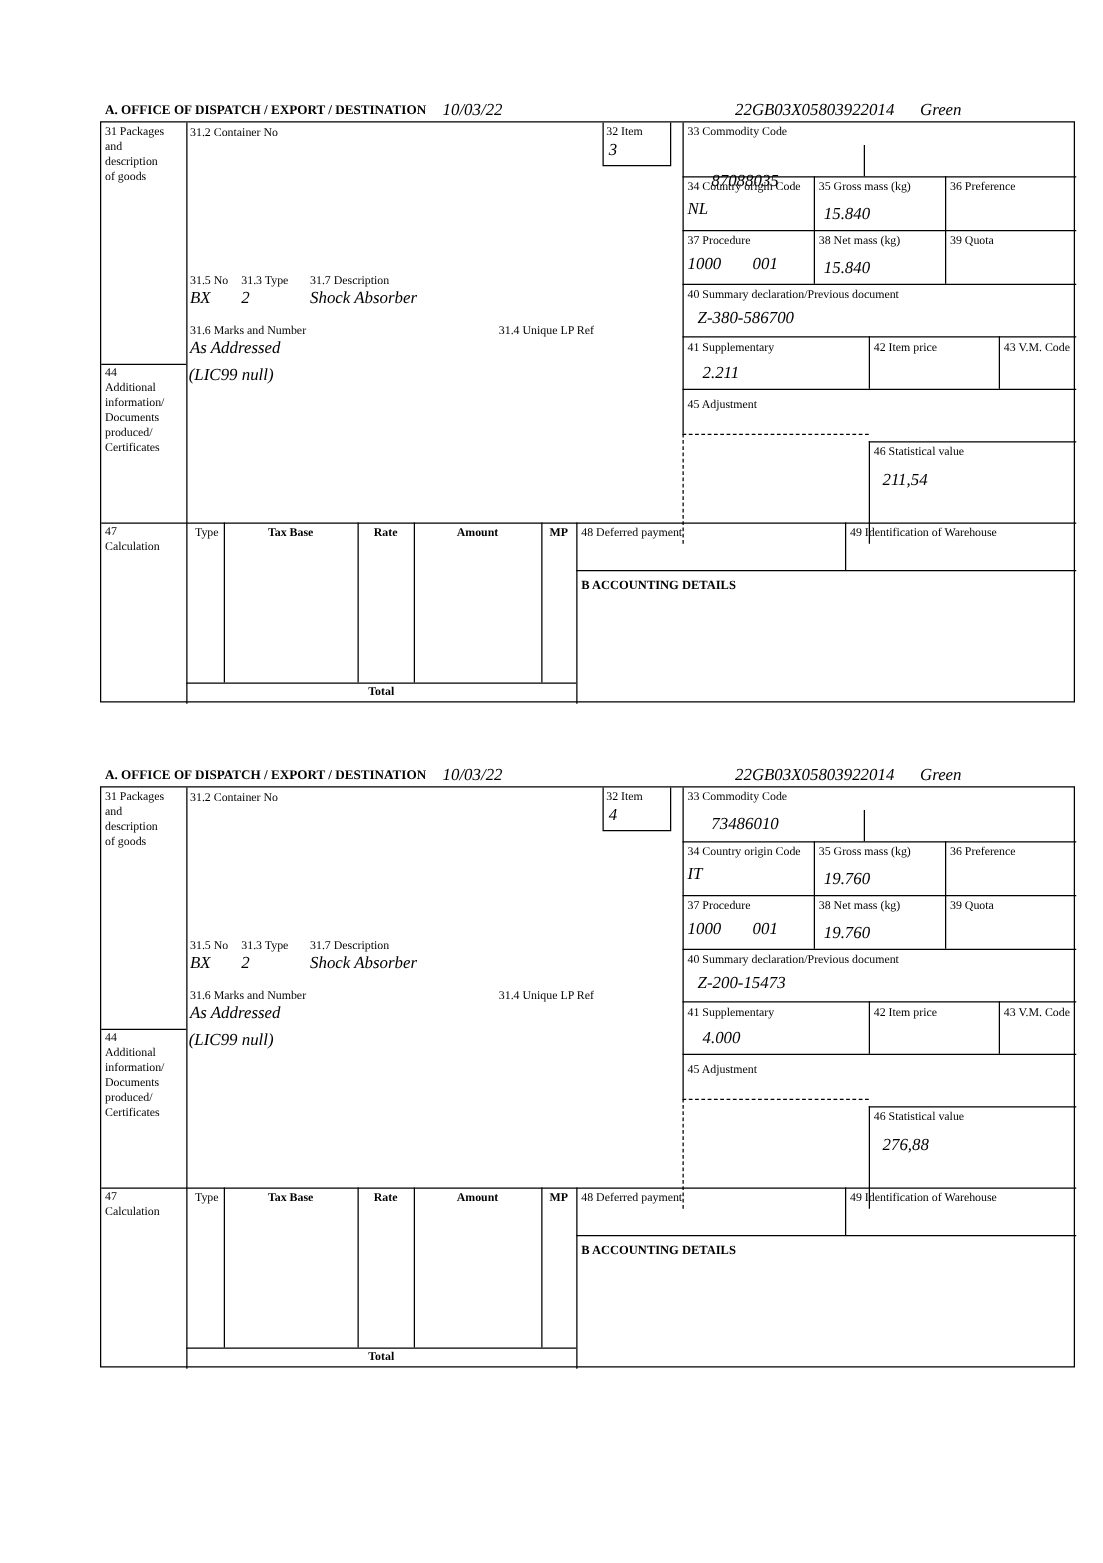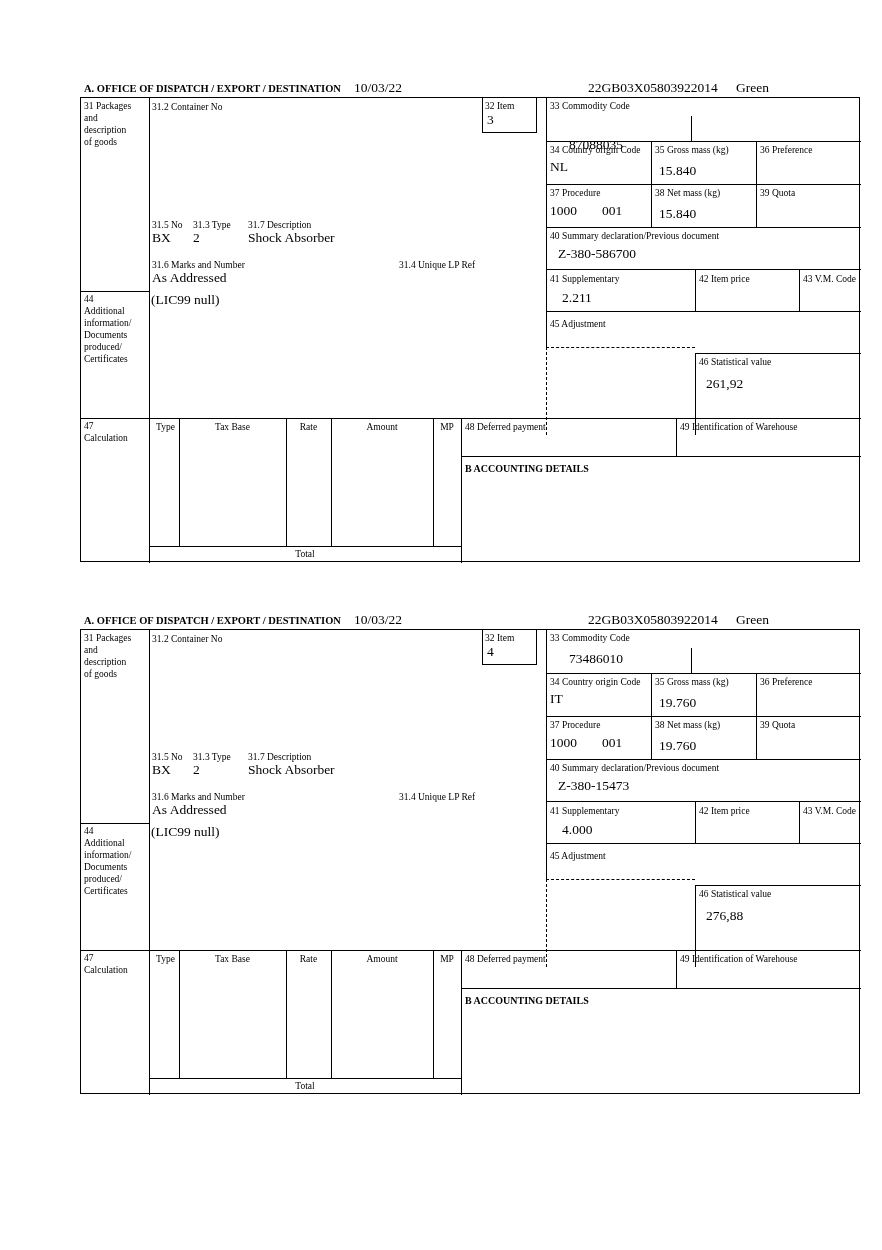--- a/index.html
+++ b/index.html
@@ -4,27 +4,27 @@
 <style>
   * { margin:0; padding:0; box-sizing:border-box; }
   html,body { background:#fff; }
   body {
     width:882px; height:1250px; position:relative;
     font-family:"Liberation Serif","DejaVu Serif",serif; color:#000;
   }
   .block { position:absolute; left:80px; width:781px; height:483px; }
   .formbox { position:absolute; left:0; top:17px; width:780px; height:465px; border:1px solid #000; }
   .lbl { position:absolute; font-size:9.5px; line-height:11px; white-space:nowrap; }
-  .val { position:absolute; font-size:13.5px; line-height:14px; white-space:nowrap; }
+  .val { position:absolute; font-size:13.5px; line-height:14px; white-space:nowrap;font-style:italic; }
   .hl { position:absolute; height:1px; background:#000; }
   .vl { position:absolute; width:1px; background:#000; }
   .dh { position:absolute; height:0; border-top:1px dashed #000; }
   .dv { position:absolute; width:0; border-left:1px dashed #000; }
   .bold { font-weight:bold; }
-  .ctr { text-align:center; }
+  .ctr { text-align:center;font-weight:bold; }
 </style>
 </head>
 <body>
 
 <div class="block" style="top:80px">
   <span class="lbl bold" style="left:4px;top:3px;font-size:10.5px">A.  OFFICE OF DISPATCH / EXPORT / DESTINATION</span>
   <span class="val" style="left:274px;top:1px">10/03/22</span>
   <span class="val" style="left:508px;top:1px">22GB03X05803922014</span>
   <span class="val" style="left:656px;top:1px">Green</span>
 
@@ -101,21 +101,21 @@
     <span class="val" style="left:578px;top:109px">15.840</span>
     <span class="lbl" style="left:679px;top:90px">39 Quota</span>
     <span class="lbl" style="left:469px;top:133px">40 Summary declaration/Previous document</span>
     <span class="val" style="left:477px;top:149px">Z-380-586700</span>
     <span class="lbl" style="left:469px;top:176px">41 Supplementary</span>
     <span class="val" style="left:481px;top:193px">2.211</span>
     <span class="lbl" style="left:618px;top:176px">42 Item price</span>
     <span class="lbl" style="left:722px;top:176px">43 V.M. Code</span>
     <span class="lbl" style="left:469px;top:221px">45 Adjustment</span>
     <span class="lbl" style="left:618px;top:259px">46 Statistical value</span>
-    <span class="val" style="left:625px;top:279px">261,92</span>
+    <span class="val" style="left:625px;top:279px">211,54</span>
 
     <span class="lbl" style="left:75px;top:324px">Type</span>
     <span class="lbl ctr" style="left:98px;width:107px;top:324px">Tax Base</span>
     <span class="lbl ctr" style="left:205px;width:45px;top:324px">Rate</span>
     <span class="lbl ctr" style="left:250px;width:102px;top:324px">Amount</span>
     <span class="lbl ctr" style="left:352px;width:28px;top:324px">MP</span>
     <span class="lbl ctr" style="left:68px;width:312px;top:451px">Total</span>
 
     <span class="lbl" style="left:384px;top:324px">48 Deferred payment</span>
     <span class="lbl" style="left:599px;top:324px">49 Identification of Warehouse</span>
@@ -194,21 +194,21 @@
     <span class="lbl" style="left:574px;top:47px">35 Gross mass (kg)</span>
     <span class="val" style="left:578px;top:66px">19.760</span>
     <span class="lbl" style="left:679px;top:47px">36 Preference</span>
     <span class="lbl" style="left:469px;top:90px">37 Procedure</span>
     <span class="val" style="left:469px;top:106px">1000</span>
     <span class="val" style="left:521px;top:106px">001</span>
     <span class="lbl" style="left:574px;top:90px">38 Net mass (kg)</span>
     <span class="val" style="left:578px;top:109px">19.760</span>
     <span class="lbl" style="left:679px;top:90px">39 Quota</span>
     <span class="lbl" style="left:469px;top:133px">40 Summary declaration/Previous document</span>
-    <span class="val" style="left:477px;top:149px">Z-380-15473</span>
+    <span class="val" style="left:477px;top:149px">Z-200-15473</span>
     <span class="lbl" style="left:469px;top:176px">41 Supplementary</span>
     <span class="val" style="left:481px;top:193px">4.000</span>
     <span class="lbl" style="left:618px;top:176px">42 Item price</span>
     <span class="lbl" style="left:722px;top:176px">43 V.M. Code</span>
     <span class="lbl" style="left:469px;top:221px">45 Adjustment</span>
     <span class="lbl" style="left:618px;top:259px">46 Statistical value</span>
     <span class="val" style="left:625px;top:279px">276,88</span>
 
     <span class="lbl" style="left:75px;top:324px">Type</span>
     <span class="lbl ctr" style="left:98px;width:107px;top:324px">Tax Base</span>

